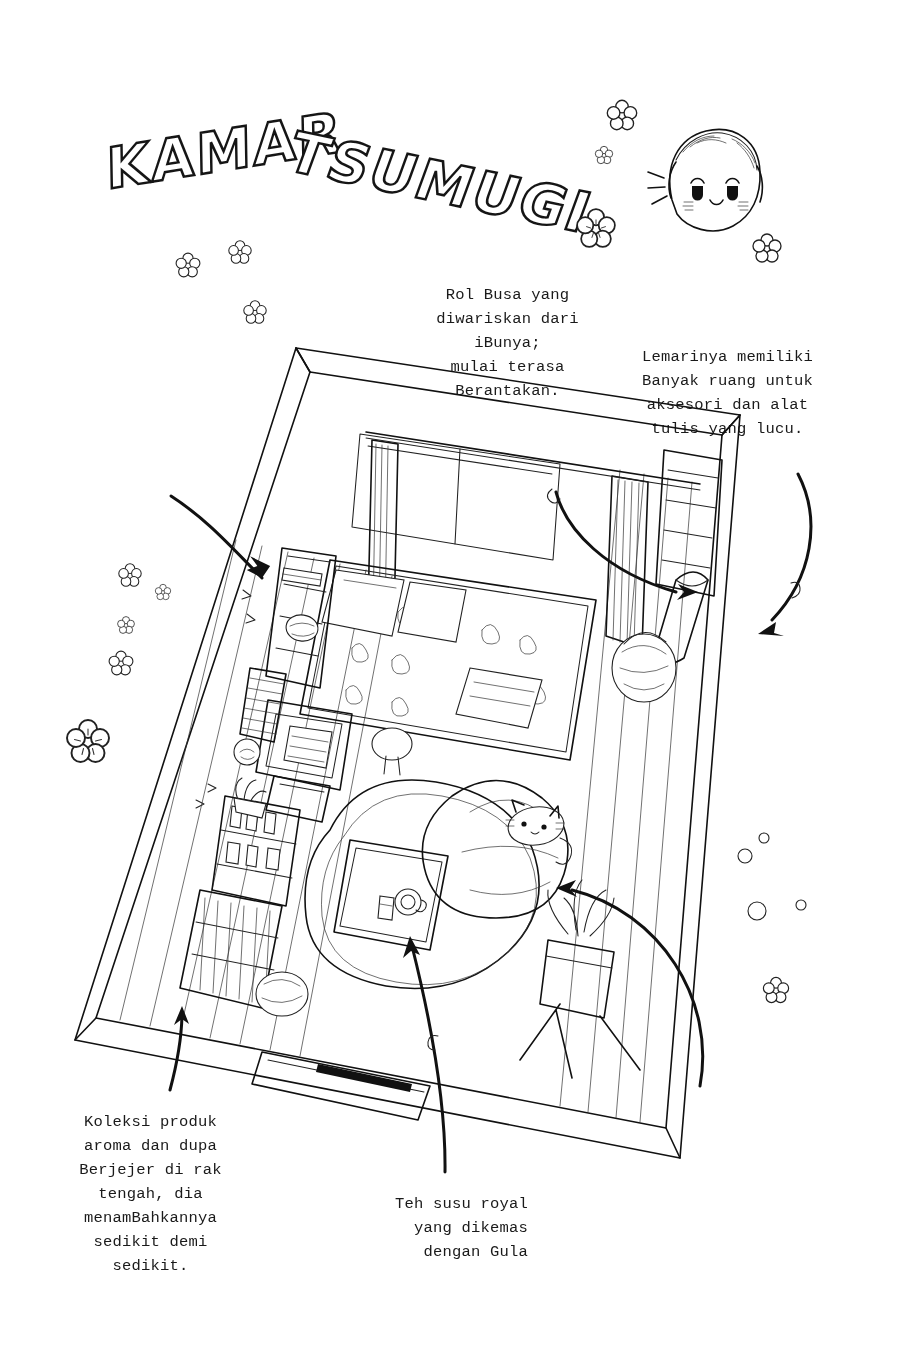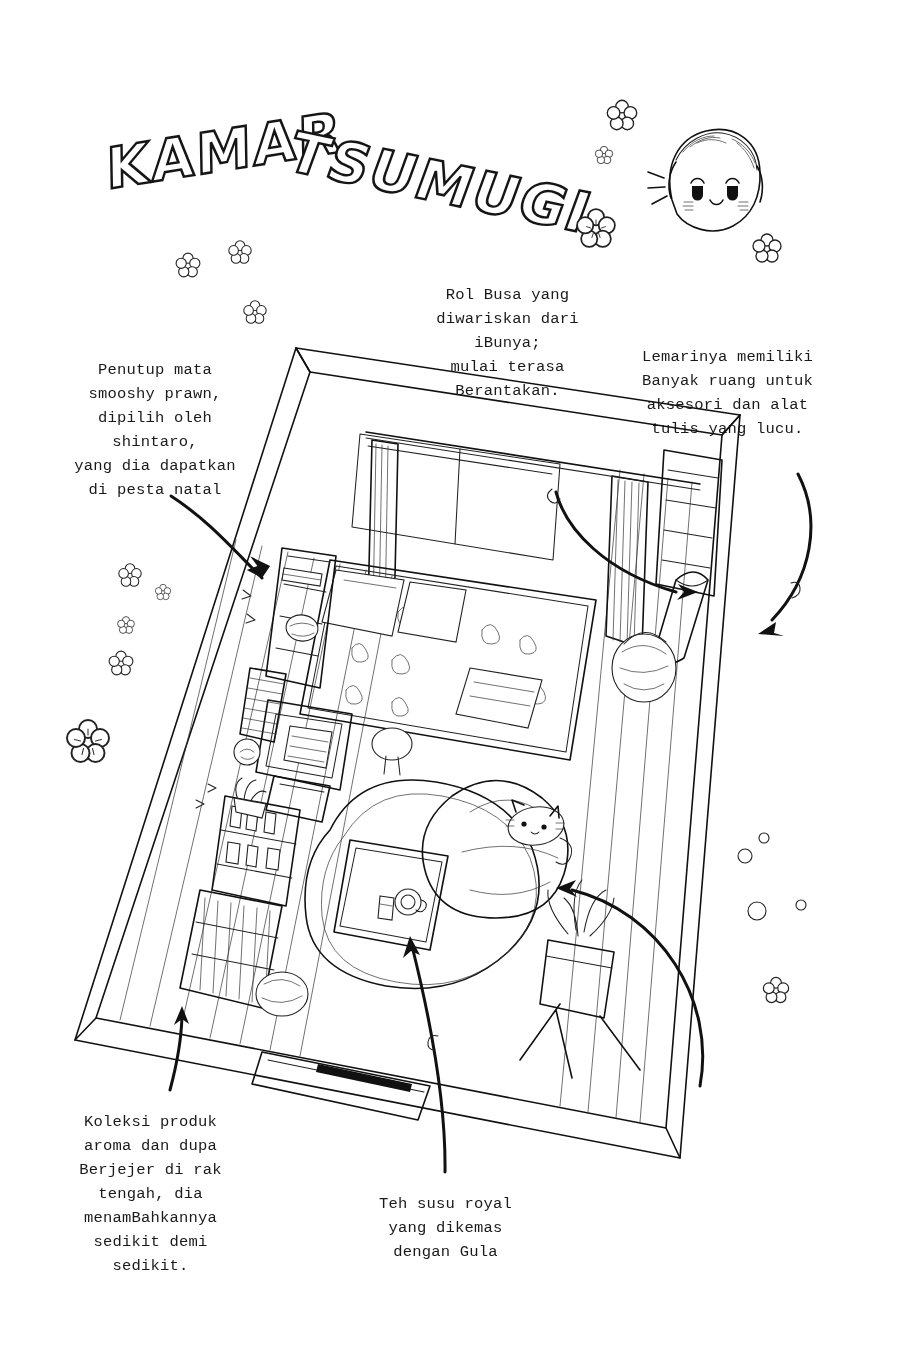--- a/index.html
+++ b/index.html
@@ -71,45 +71,40 @@
   .arrow { fill: #111111; stroke: none; }
 </style>
 </head>
 <body>
 
 <div id="page">
 
   <div id="title-kamar" class="title-word">KAMAR</div>
   <div id="title-tsumugi" class="title-word">TSUMUGI</div>
 
-  <div class="note" style="left:55px; top:358px; width:200px;">Penutup mata
-smooshy prawn,
-dipilih oleh shintaro,
-yang dia dapatkan
-di pesta natal</div>
 
   <div class="note" style="left:400px; top:283px; width:215px;">Rol Busa yang
 diwariskan dari iBunya;
 mulai terasa
 Berantakan.</div>
 
   <div class="note" style="left:625px; top:345px; width:205px;">Lemarinya memiliki
 Banyak ruang untuk
 aksesori dan alat
 tulis yang lucu.</div>
 
   <div class="note" style="left:58px; top:1110px; width:185px;">Koleksi produk
 aroma dan dupa
 Berjejer di rak
 tengah, dia
 menamBahkannya
 sedikit demi
 sedikit.</div>
 
-  <div class="note" style="left:363px; top:1192px; width:165px;">Teh susu royal
+  <div class="note" style="left:363px; top:1192px; width:165px;text-align:right;">Teh susu royal
 yang dikemas
 dengan Gula</div>
 
 
   <svg id="art" viewBox="0 0 900 1350">
 
     <g>
       <path class="ink" d="M672 200 C664 165, 678 138, 706 131 C736 124, 759 142, 760 172 C761 196, 752 216, 733 226 C712 237, 687 228, 677 214 Z"></path>
       <path class="ink-thin" d="M676 160 C686 140, 706 131, 722 133 C742 136, 756 151, 757 170"></path>
       <path class="ink-hair" d="M683 152 C692 141, 703 136, 714 136"></path>

